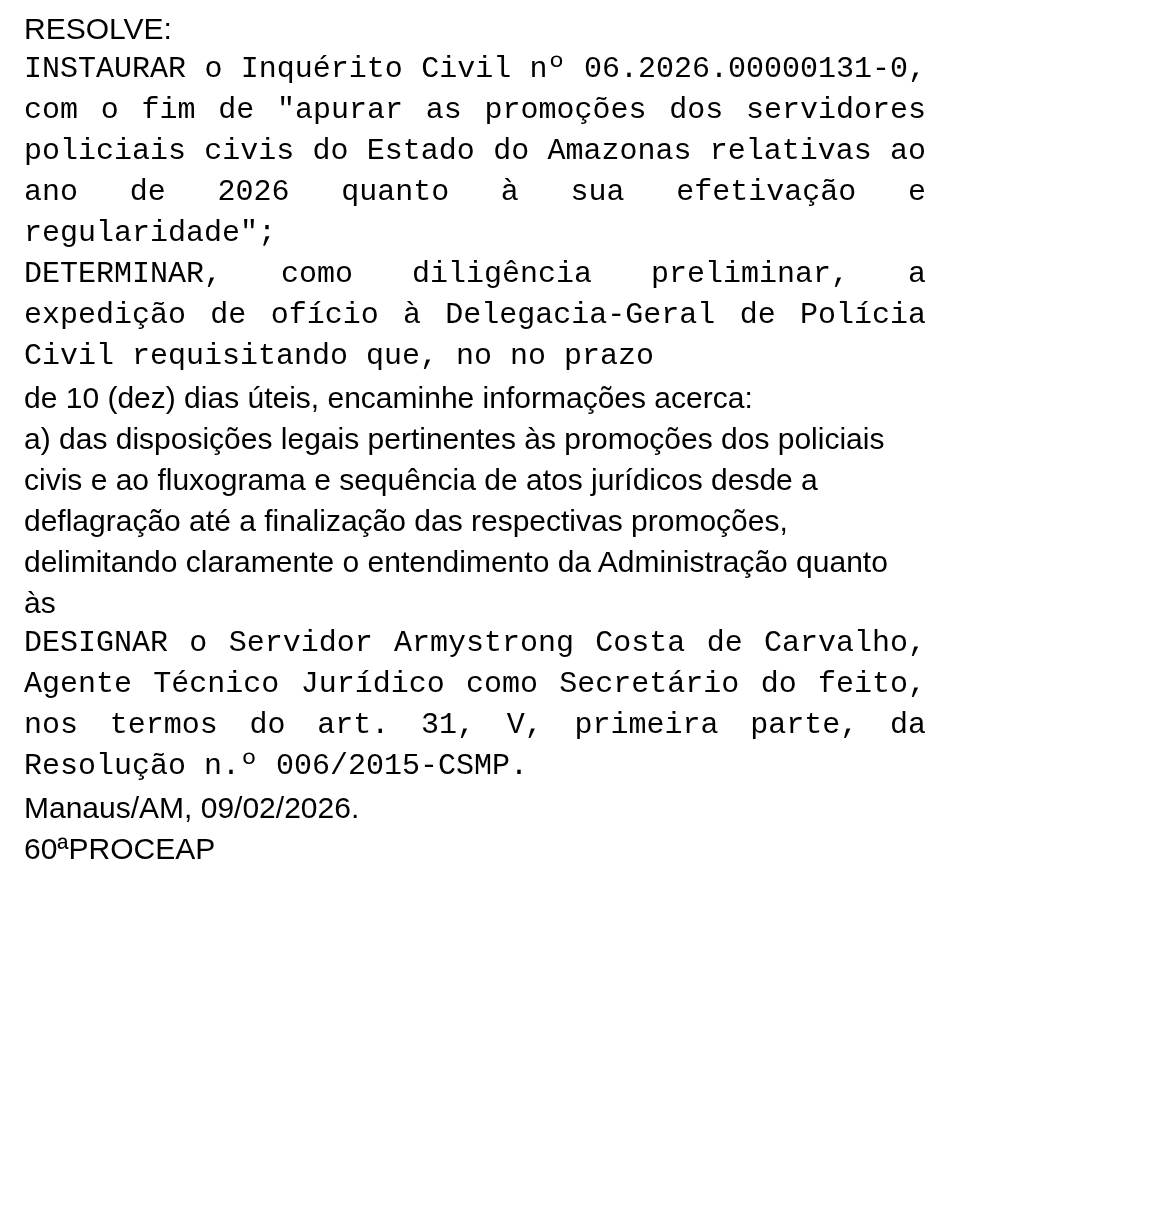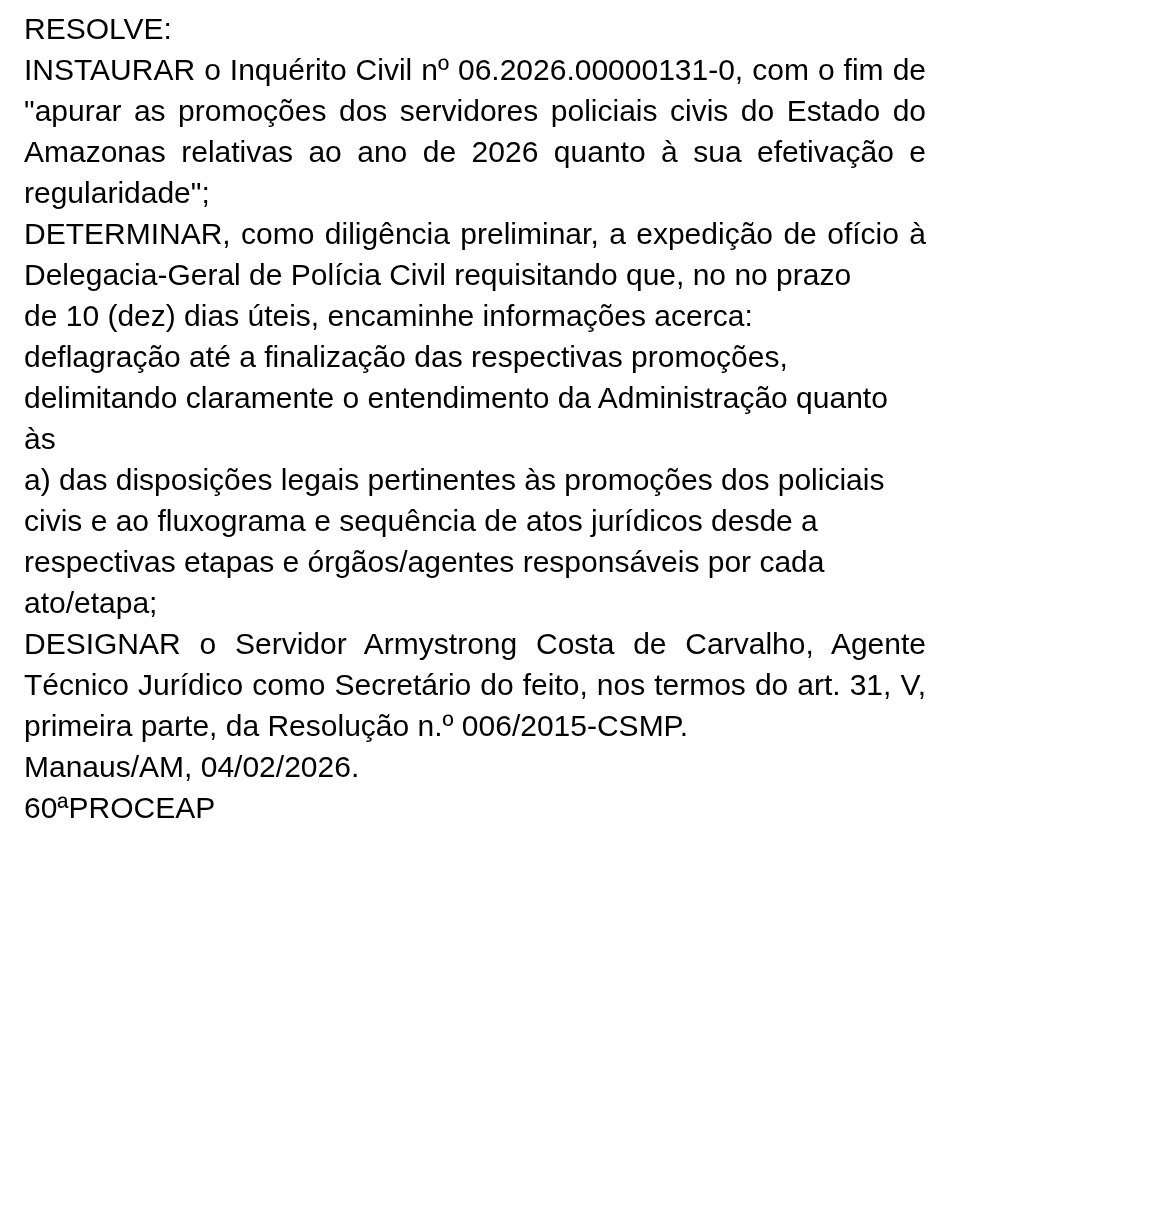--- a/index.html
+++ b/index.html
@@ -24,20 +24,21 @@
     font-size: 30px;
     line-height: 41px;
     color: #000000;
   }
   .para {
     margin: 0;
   }
   .justified {
     text-align: justify;
     text-align-last: left;
+    font-family: Liberation Mono, monospace;
   }
   .left {
     text-align: left;
   }
 </style>
 </head>
 <body>
 
 <div class="page">
   <div class="doc-block">
@@ -45,36 +46,35 @@
     <p class="para left">RESOLVE:</p>
 
     <p class="para justified">INSTAURAR o Inquérito Civil nº 06.2026.00000131-0, com o fim de "apurar as promoções dos servidores policiais civis do Estado do Amazonas relativas ao ano de 2026 quanto à sua efetivação e regularidade";</p>
 
     <p class="para left"> </p>
 
     <p class="para justified">DETERMINAR, como diligência preliminar, a expedição de ofício à Delegacia-Geral de Polícia Civil requisitando que, no no prazo</p>
 
     <p class="para left">de 10 (dez) dias úteis, encaminhe informações acerca:</p>
 
+    <p class="para left">a) das disposições legais pertinentes às promoções dos policiais civis e ao fluxograma e sequência de atos jurídicos desde a</p>
+
     <p class="para left">deflagração até a finalização das respectivas promoções, delimitando claramente o entendimento da Administração quanto às</p>
 
-    <p class="para left">a) das disposições legais pertinentes às promoções dos policiais civis e ao fluxograma e sequência de atos jurídicos desde a</p>
-
-    <p class="para left">respectivas etapas e órgãos/agentes responsáveis por cada ato/etapa;</p>
 
 
     <p class="para left"> </p>
 
 
     <p class="para left"> </p>
 
     <p class="para justified">DESIGNAR o Servidor Armystrong Costa de Carvalho, Agente Técnico Jurídico como Secretário do feito, nos termos do art. 31, V, primeira parte, da Resolução n.º 006/2015-CSMP.</p>
 
     <p class="para left"> </p>
 
-    <p class="para left">Manaus/AM, 04/02/2026.</p>
+    <p class="para left">Manaus/AM, 09/02/2026.</p>
 
 
 
     <p class="para left">60ªPROCEAP</p>
 
   </div>
 </div>
 
 </body></html>

